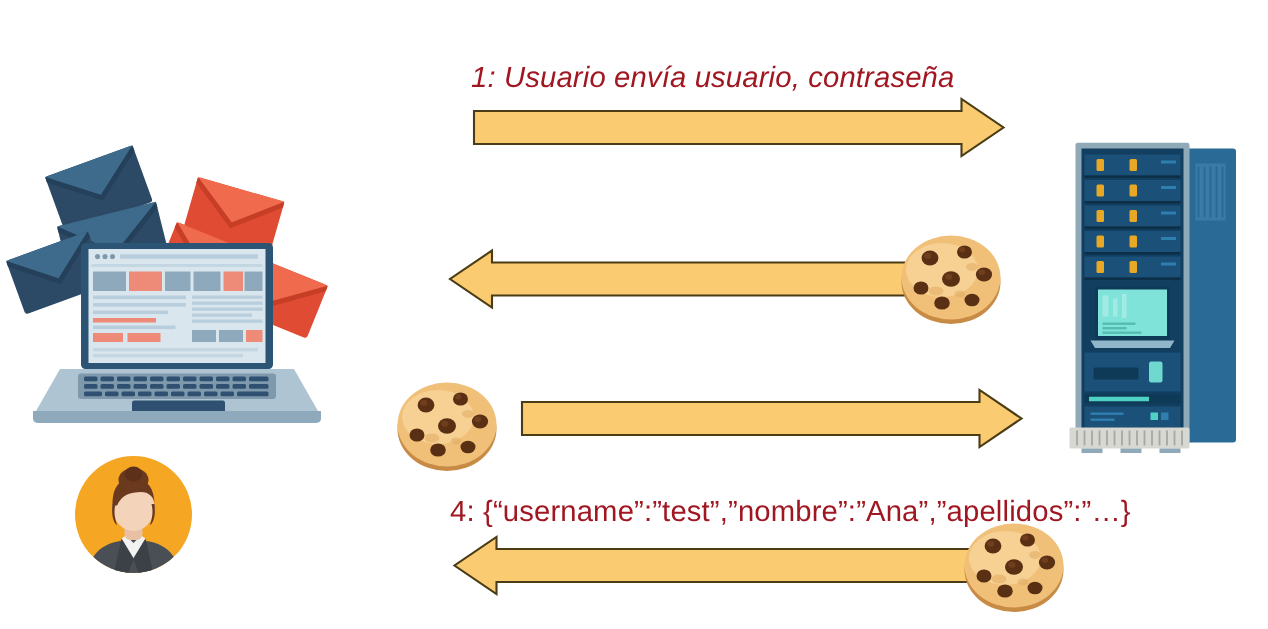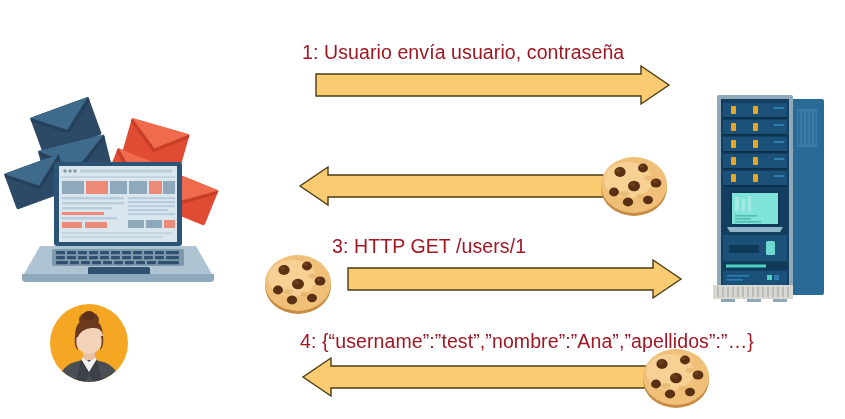--- a/index.html
+++ b/index.html
@@ -314,21 +314,21 @@
           <line x1="72" y1="192" x2="72" y2="202"></line>
           <line x1="77" y1="192" x2="77" y2="202"></line>
         </g>
         <rect x="10" y="204" width="14" height="3" fill="#8FA9B8"></rect>
         <rect x="36" y="204" width="14" height="3" fill="#8FA9B8"></rect>
         <rect x="62" y="204" width="14" height="3" fill="#8FA9B8"></rect>
       </g>
     </svg>
   </div>
 
-  <div class="msg-label" style="left:302px; top:41px;">1: Usuario envía usuario, contraseña</div>
+  <div class="msg-label" style="left:314px; top:41px;font-style:italic;">1: Usuario envía usuario, contraseña</div>
   <div class="arrow-wrap" style="left:316px; top:66px;">
     <svg width="355" height="40" viewBox="0 0 355 40" xmlns="http://www.w3.org/2000/svg">
       <path d="M0 8 L325 8 L325 0 L353 19 L325 38 L325 30 L0 30 Z" fill="#FBCB72" stroke="#4A3C14" stroke-width="1.4" stroke-linejoin="miter"></path>
     </svg>
   </div>
 
   <div class="arrow-wrap" style="left:300px; top:167px;">
     <svg width="330" height="40" viewBox="0 0 330 40" xmlns="http://www.w3.org/2000/svg">
       <path d="M328 8 L28 8 L28 0 L0 19 L28 38 L28 30 L328 30 Z" fill="#FBCB72" stroke="#4A3C14" stroke-width="1.4" stroke-linejoin="miter"></path>
     </svg>
@@ -354,21 +354,20 @@
         <ellipse cx="34.5" cy="34.5" rx="2.4" ry="2"></ellipse>
       </g>
       <g fill="#E0AC63" opacity="0.55">
         <ellipse cx="50" cy="28" rx="4" ry="2.6"></ellipse>
         <ellipse cx="26" cy="44" rx="5" ry="3"></ellipse>
         <ellipse cx="42" cy="46" rx="3.6" ry="2.4"></ellipse>
       </g>
     </svg>
   </div>
 
-  <div class="msg-label" style="left:332px; top:235px;">3: HTTP GET /users/1</div>
   <div class="arrow-wrap" style="left:348px; top:260px;">
     <svg width="335" height="40" viewBox="0 0 335 40" xmlns="http://www.w3.org/2000/svg">
       <path d="M0 8 L305 8 L305 0 L333 19 L305 38 L305 30 L0 30 Z" fill="#FBCB72" stroke="#4A3C14" stroke-width="1.4" stroke-linejoin="miter"></path>
     </svg>
   </div>
   <div class="cookie" style="left:262px; top:248px;">
     <svg width="72" height="72" viewBox="0 0 72 72" xmlns="http://www.w3.org/2000/svg">
       <ellipse cx="36" cy="38" rx="33" ry="28" fill="#C78B45"></ellipse>
       <ellipse cx="36" cy="35" rx="33" ry="28" fill="#F0C078"></ellipse>
       <ellipse cx="30" cy="30" rx="24" ry="18" fill="#F7D093"></ellipse>

